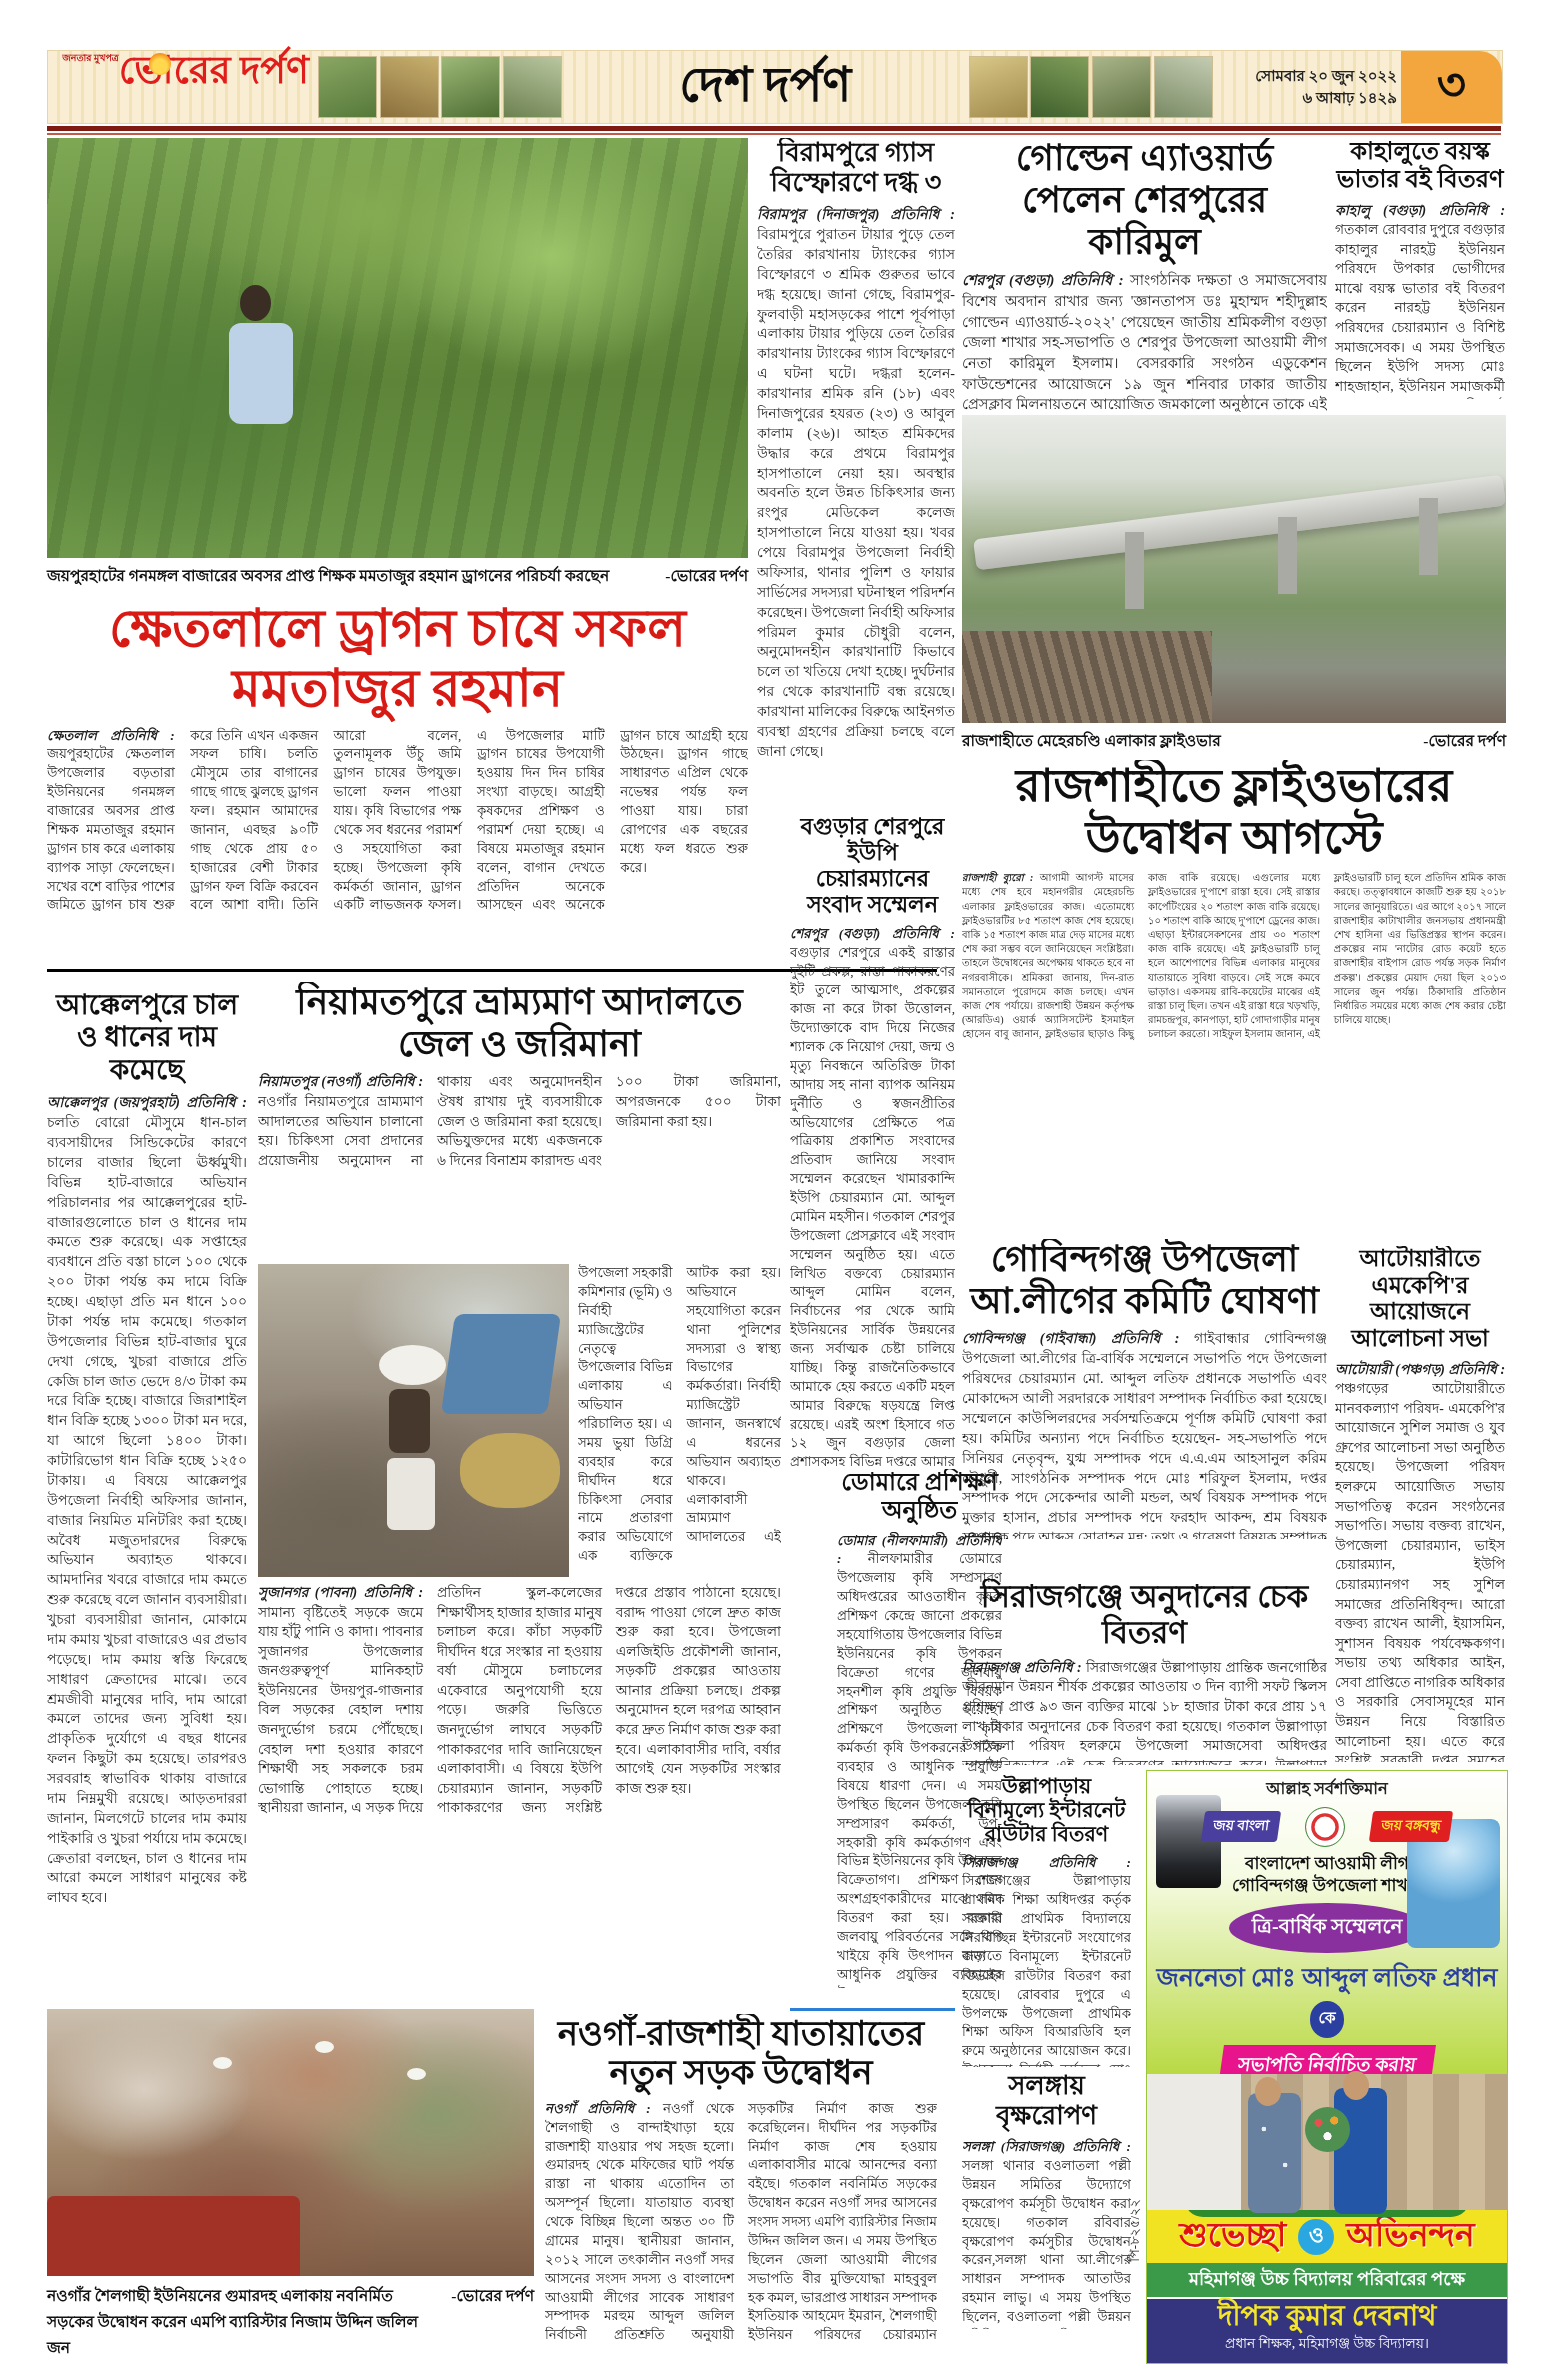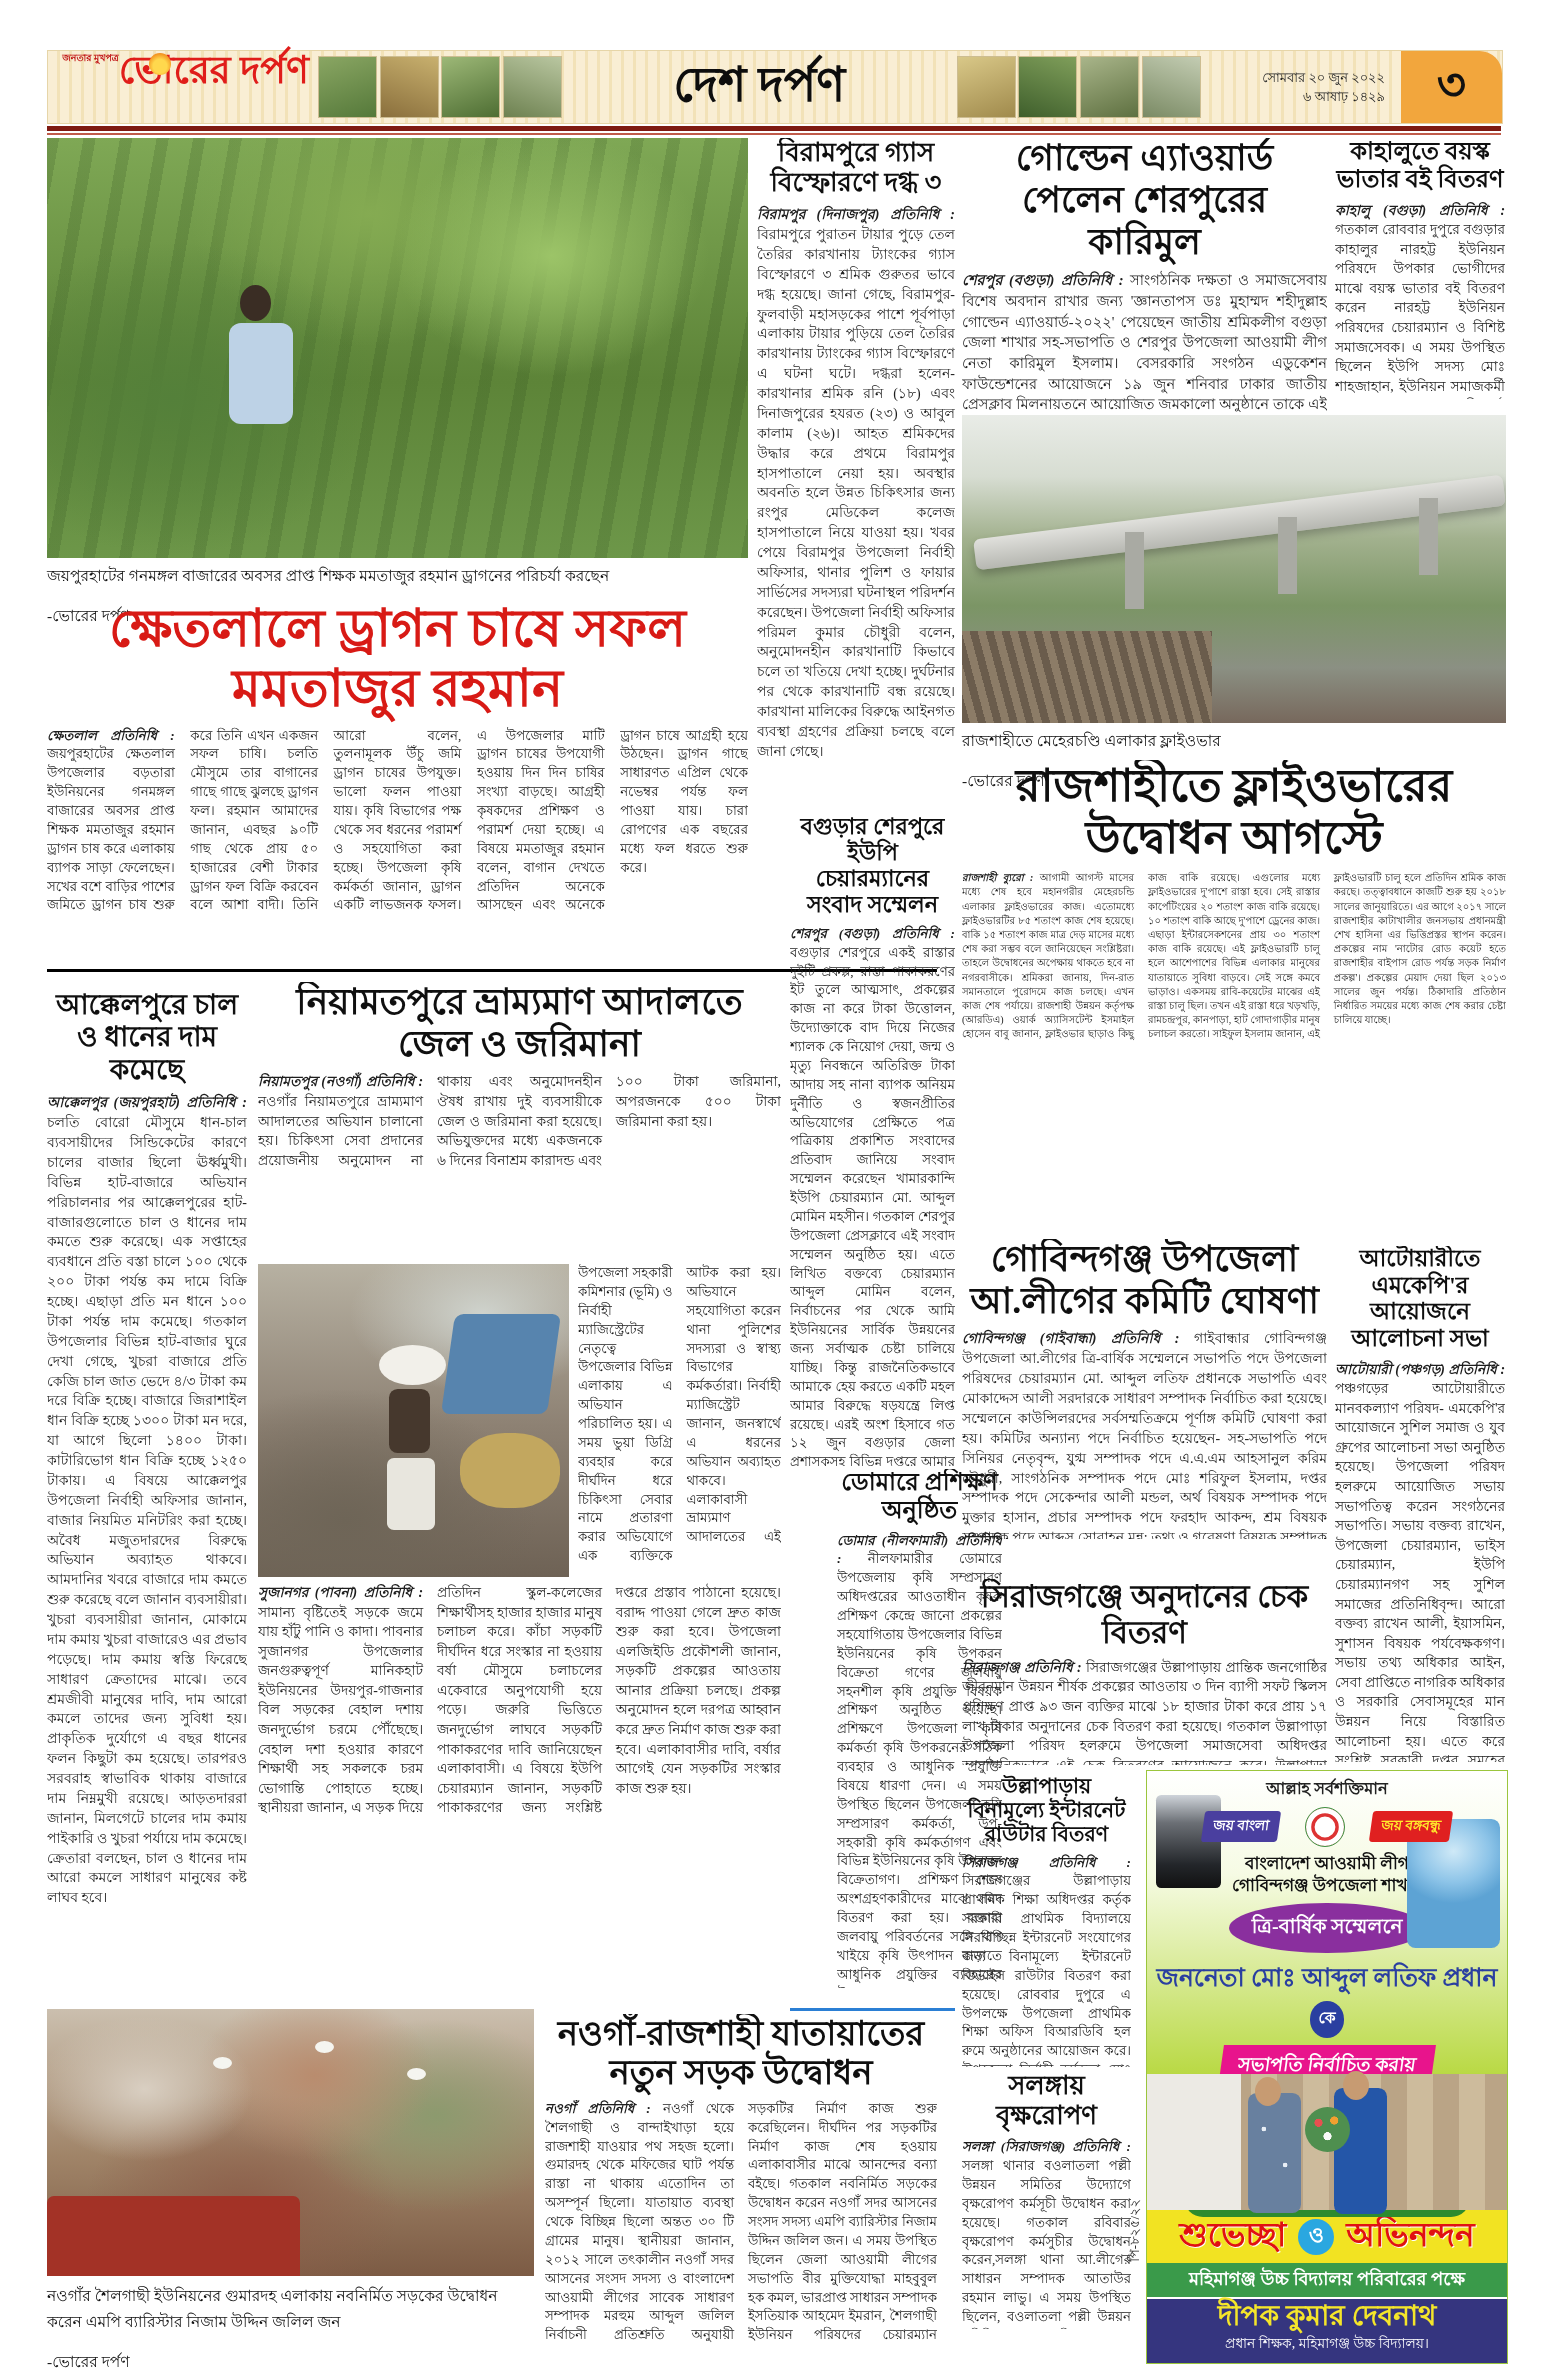--- a/index.html
+++ b/index.html
@@ -10,35 +10,35 @@
         background:repeating-linear-gradient(90deg,#f9eed4 0 8.6px,#f2e2b8 8.6px 12px);
         border:0.9px solid #e6d5a8;display:flex;align-items:center;}
   .logo{width:258px;height:100%;display:flex;flex-direction:row;justify-content:center;padding-left:8.6px;position:relative;}
   .logo .tag{font-size:9.5px;color:#c01313;font-weight:bold;}
   .logo .nm{font-size:38px;font-weight:bold;color:#e01d1a;line-height:1.05;}
   .sun{position:absolute;left:101px;top:1.7px;width:22.4px;height:22.4px;border-radius:50%;
        background:radial-gradient(circle at 50% 60%,#ffd84d 0 40%,#f2901d 75%,#d8661a 100%);}
   .thumbs{display:flex;gap:2.6px;padding:3.4px;}
   .thumbs .t{width:57px;height:60px;border:0.9px solid #cdbd92;}
   .mtitle{flex:1;text-align:center;font-size:48px;font-weight:bold;color:#0d0d0d;font-family:"Liberation Serif",serif;}
-  .datebox{width:181px;text-align:right;font-size:13px;font-weight:normal;color:#222;line-height:1.5;padding-right:16px;}
+  .datebox{width:181px;text-align:right;font-size:15px;font-weight:bold;color:#222;line-height:1.5;padding-right:4px;}
   .ptab{width:101px;height:72px;background:#f2a63d;border-radius:0 22.4px 0 0;display:flex;align-items:center;justify-content:center;
         font-size:45px;font-weight:bold;color:#111;}
   .mrule{position:absolute;left:47px;top:126px;width:1454px;height:5.2px;background:#7e1a12;}
   .mrule2{position:absolute;left:47px;top:133px;width:1454px;height:1.7px;background:#c05b4a;}
   
   .art{position:absolute;overflow:hidden;}
   .hl{margin:0 0 6.9px 0;text-align:center;font-weight:bold;line-height:1.16;color:#0f0f0f;}
   .hl.red{color:#d81a15;}
   .bd{text-align:justify;line-height:1.42;color:#1d1d1d;overflow:hidden;font-size:14px;}
   .c2{column-count:2;column-gap:13.8px;} .c3{column-count:3;column-gap:13.8px;} .c5{column-count:5;column-gap:15.5px;}
   .by{font-weight:bold;font-style:italic;}
   .photo{position:absolute;overflow:hidden;}
   .capbar{position:absolute;display:flex;justify-content:space-between;align-items:flex-start;gap:13.8px;
-          font-weight:normal;font-size:15.5px;color:#111;padding-top:5.2px;flex-direction:column;}
+          font-weight:bold;font-size:15.5px;color:#111;padding-top:5.2px;}
   .credit{white-space:nowrap;}
   .hr-black{position:absolute;background:#000;}
   .hr-blue{position:absolute;background:#2b7fd4;}
   
   .ph-dragon{background:
      radial-gradient(224px 172px at 72% 28%,#9cc468 0,rgba(0,0,0,0) 70%),
      radial-gradient(292px 224px at 18% 62%,#54803a 0,rgba(0,0,0,0) 70%),
      radial-gradient(258px 189px at 46% 18%,#85ab52 0,rgba(0,0,0,0) 70%),
      repeating-linear-gradient(100deg,rgba(40,70,25,.18) 0 12px,rgba(0,0,0,0) 12px 36px),
      linear-gradient(180deg,#7fa855 0%,#5d8438 58%,#6d9749 100%);}

